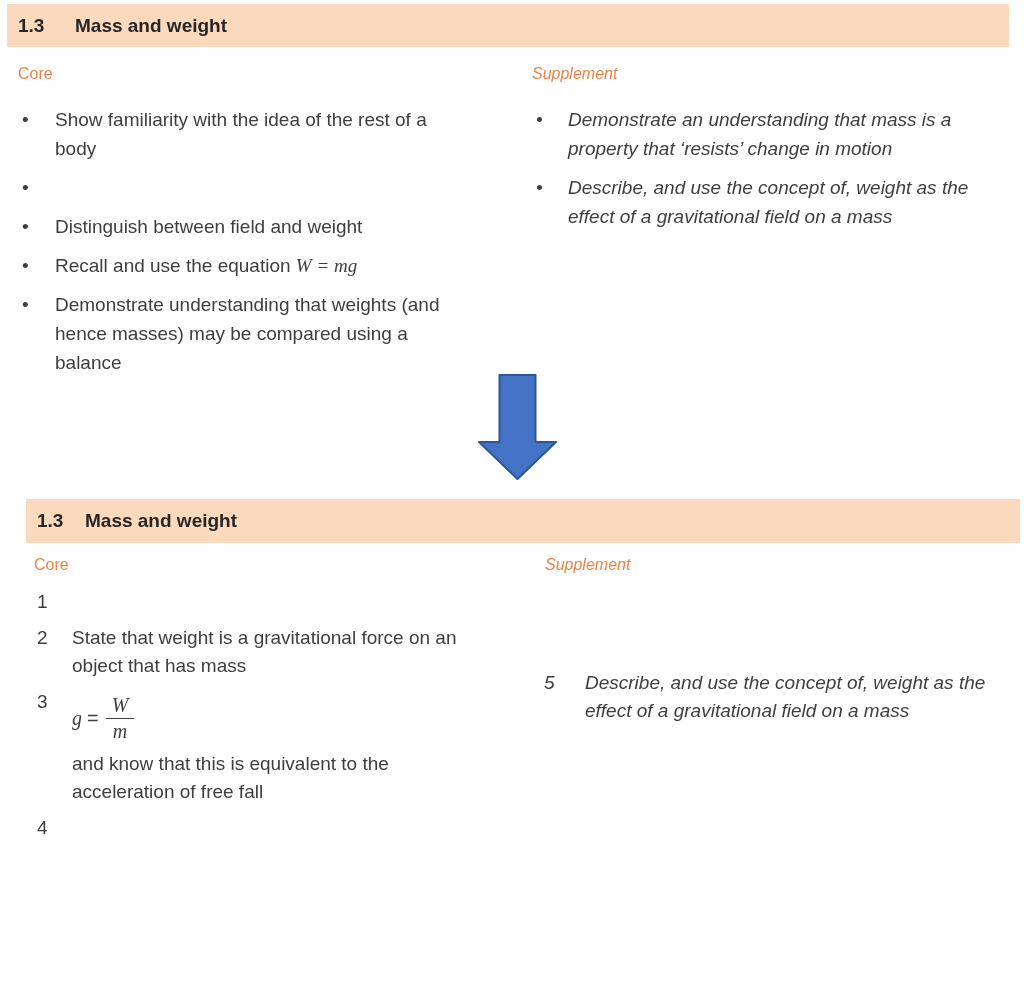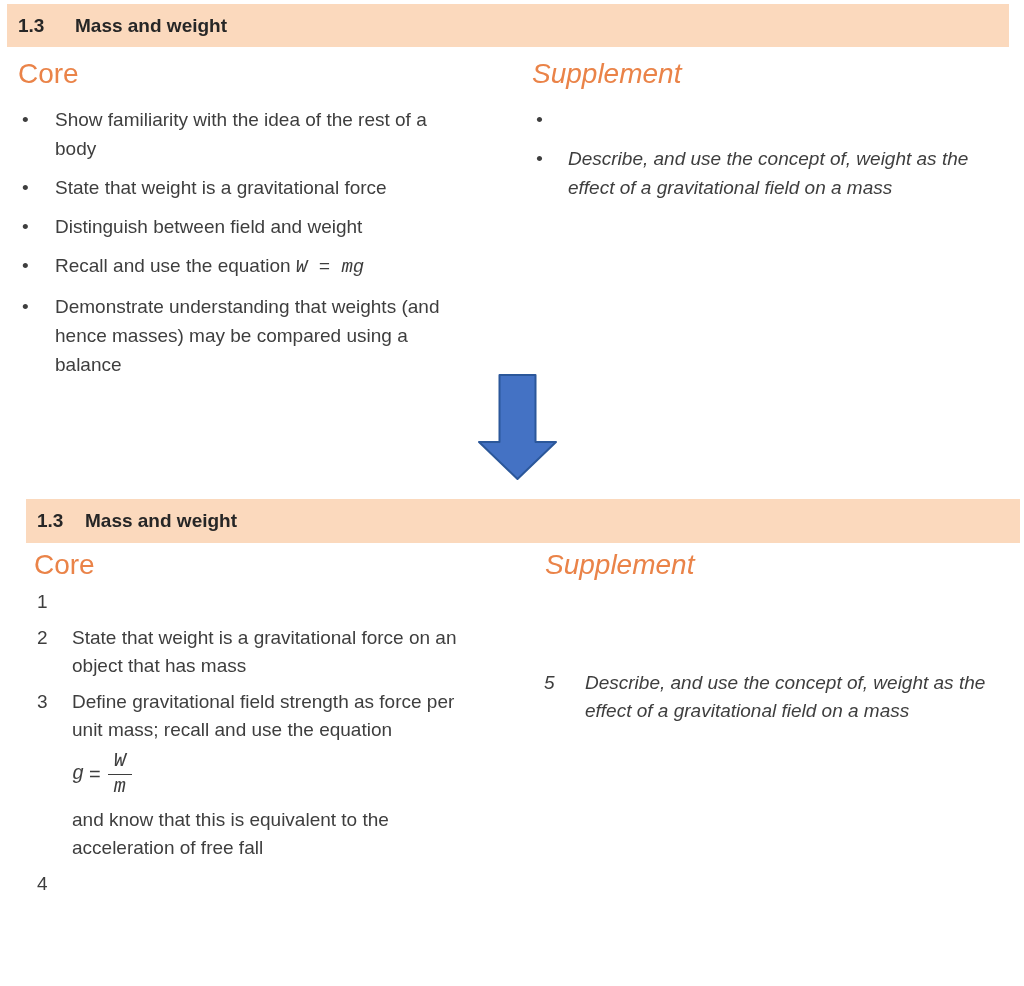--- a/index.html
+++ b/index.html
@@ -39,21 +39,21 @@
   .sec-num { width: 57px; flex-shrink: 0; }
   .panel-after .sec-num { width: 48px; }
 
   .cols { display: flex; align-items: flex-start; }
   .panel-before .col-core { width: 523px; flex-shrink: 0; }
   .panel-after  .col-core { width: 512px; flex-shrink: 0; }
   .col-supp { flex: 1; min-width: 0; font-style: italic; }
 
   .col-heading {
     color: var(--heading-orange);
-    font-size: 28px;
+    font-size: 16px;
     line-height: 23px;
   }
   .panel-before .col-core .col-heading { margin: 15px 0 20px 11px; }
   .panel-before .col-supp .col-heading { margin: 15px 0 20px 2px;  }
   .panel-after  .col-core .col-heading { margin: 10px 0 12px 8px;  }
   .panel-after  .col-supp .col-heading { margin: 10px 0 12px 7px;  }
 
   .item {
     display: flex;
     font-size: 19px;
@@ -69,21 +69,21 @@
   .panel-before .col-supp .marker { width: 32px; }
   .panel-after .col-core .item { padding-left: 11px; }
   .panel-after .col-core .marker { width: 35px; }
   .panel-after .col-supp .item { padding-left: 6px; }
   .panel-after .col-supp .marker { width: 41px; }
 
   .panel-before .text { max-width: 410px; }
   .panel-after  .text { max-width: 404px; }
 
   .math {
-    font-family: Liberation Mono, monospace;
+    font-family: Liberation Serif, serif;
     font-style: italic;
   }
 
   .block { display: block; }
   .equation {
     display: flex;
     align-items: center;
     gap: 5px;
     margin: 6px 0 8px 0;
     font-size: 20px;
@@ -127,41 +127,41 @@
 
       <div class="col col-core">
         <div class="col-heading">Core</div>
 
         <div class="item">
           <span class="marker">•</span>
           <span class="text">Show familiarity with the idea of the rest of a body</span>
         </div>
         <div class="item">
           <span class="marker">•</span>
-          <span class="text">State that weight is a gravitational force</span>
         </div>
         <div class="item">
           <span class="marker">•</span>
           <span class="text">Distinguish between field and weight</span>
         </div>
         <div class="item">
           <span class="marker">•</span>
           <span class="text"><span>Recall and use the equation </span><span class="math">W = mg</span></span>
         </div>
         <div class="item">
           <span class="marker">•</span>
           <span class="text">Demonstrate understanding that weights (and hence masses) may be compared using a balance</span>
         </div>
       </div>
 
       <div class="col col-supp">
         <div class="col-heading">Supplement</div>
 
         <div class="item">
           <span class="marker">•</span>
+          <span class="text">Demonstrate an understanding that mass is a property that ‘resists’ change in motion</span>
         </div>
         <div class="item">
           <span class="marker">•</span>
           <span class="text">Describe, and use the concept of, weight as the effect of a gravitational field on a mass</span>
         </div>
       </div>
 
     </div>
   </section>
 
@@ -184,21 +184,20 @@
         <div class="item">
           <span class="marker">1</span>
         </div>
         <div class="item">
           <span class="marker">2</span>
           <span class="text">State that weight is a gravitational force on an object that has mass</span>
         </div>
         <div class="item">
           <span class="marker">3</span>
           <span class="text">
-            <span class="block">Define gravitational field strength as force per unit mass; recall and use the equation</span>
             <span class="equation">
               <span class="math">g</span>
               <span>=</span>
               <span class="frac">
                 <span class="num math">W</span>
                 <span class="den math">m</span>
               </span>
             </span>
             <span class="block">and know that this is equivalent to the acceleration of free fall</span>
           </span>

